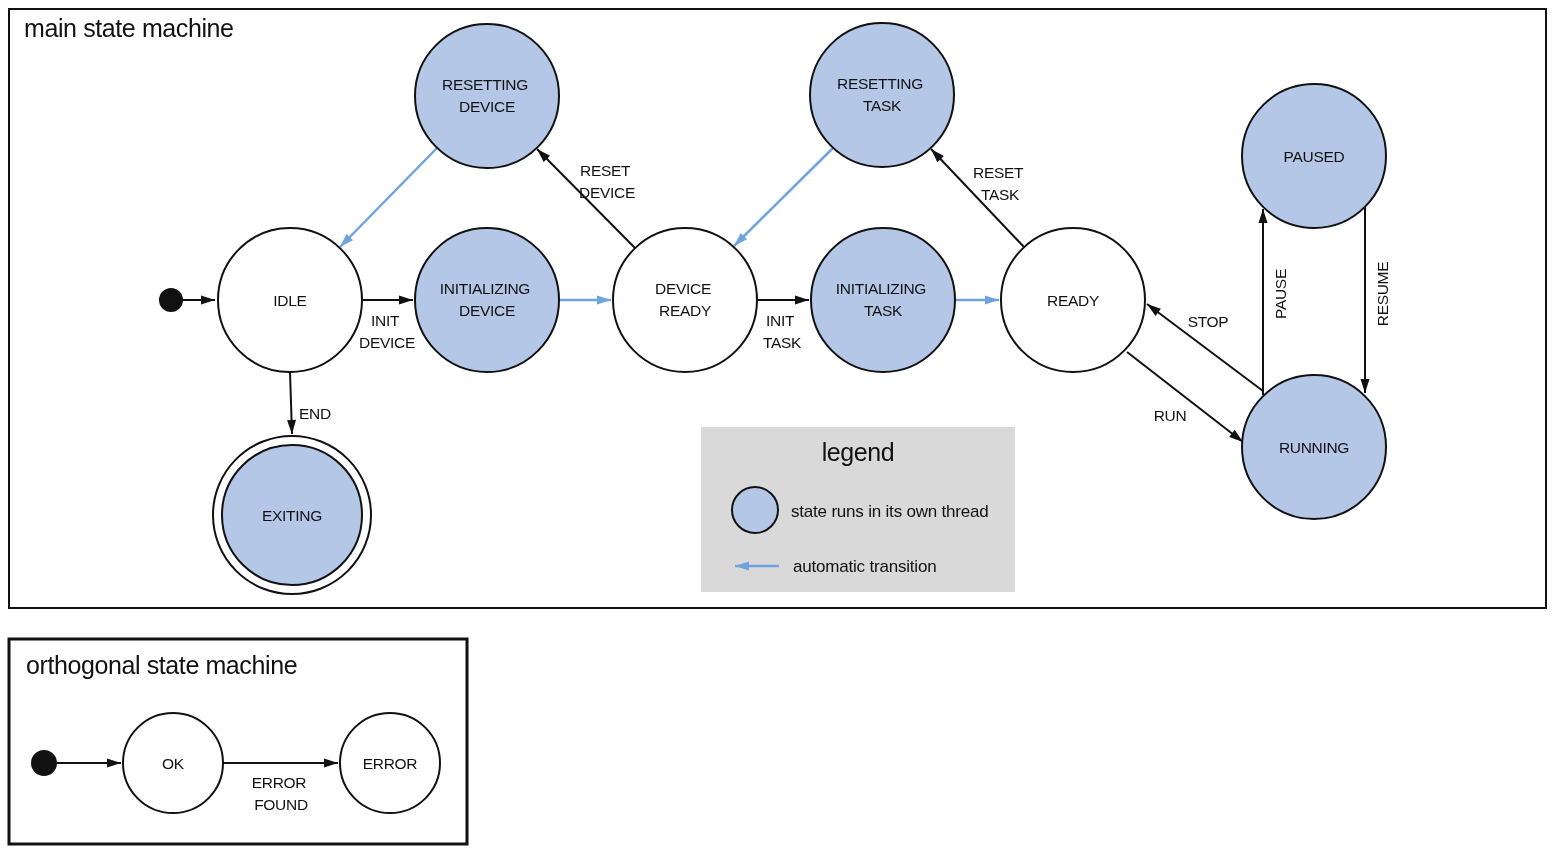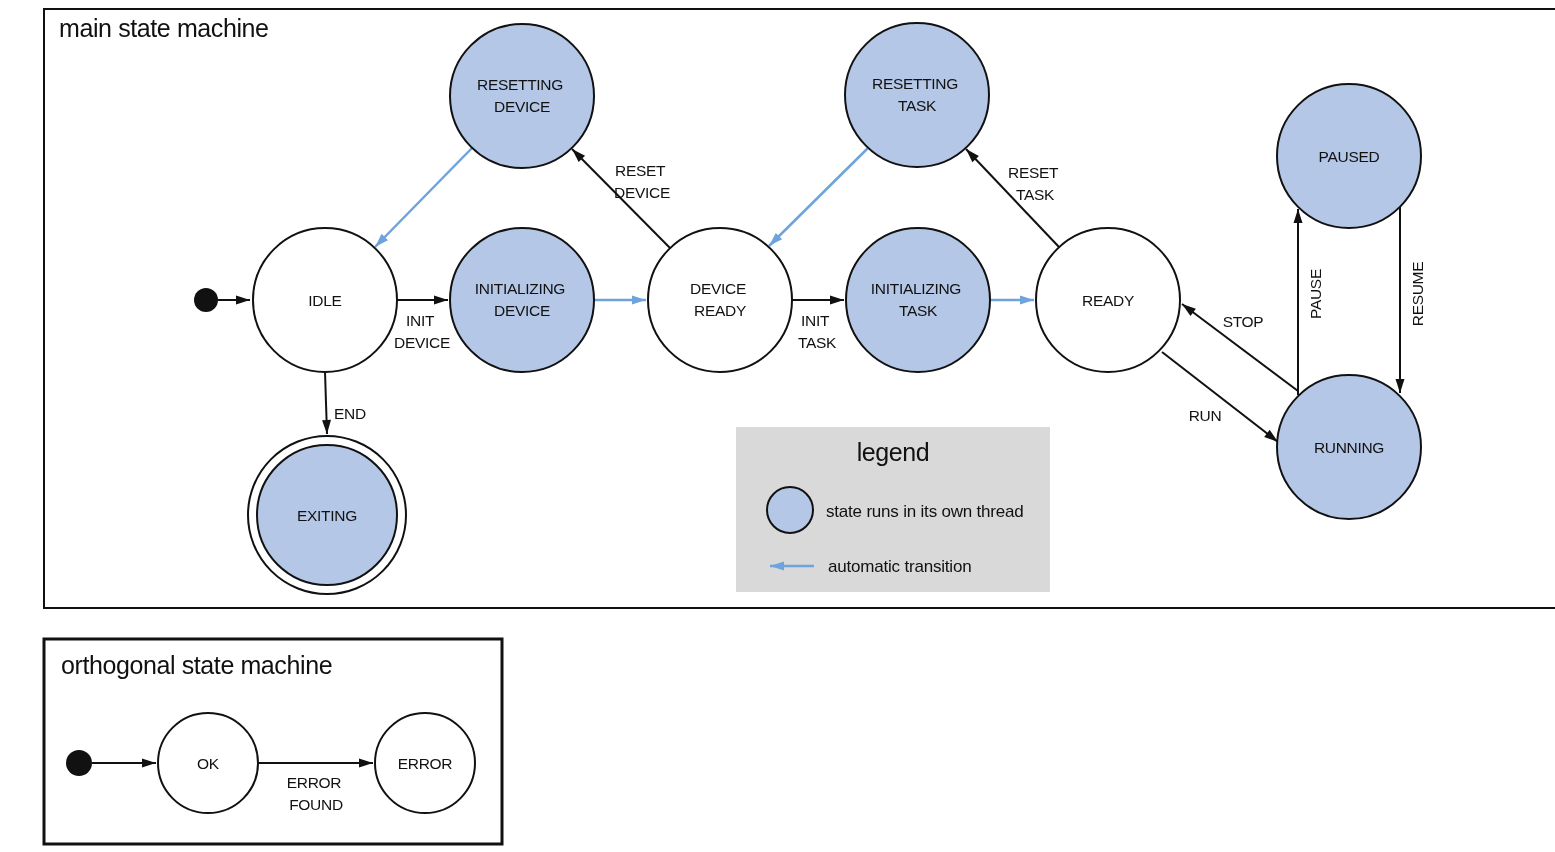--- a/index.html
+++ b/index.html
@@ -1,16 +1,16 @@
 <!DOCTYPE html>
 <html><head>
 <meta charset="utf-8">
 <style>
   html,body { margin:0; padding:0; background:#fff; }
-  .stage { position:relative; width:1260px; height:852px; background:#fff;padding-left:35px; }
+  .stage { position:relative; width:1260px; height:852px; background:#fff; }
   svg text { font-family:"Liberation Sans", sans-serif; fill:#111; }
   .panel-title  { font-size:25px; letter-spacing:-0.4px; }
   .state-label  { font-size:15.5px; text-anchor:middle; letter-spacing:-0.3px; }
   .edge-label   { font-size:15.5px; text-anchor:middle; letter-spacing:-0.3px; }
   .edge-label-start { font-size:15.5px; text-anchor:start; letter-spacing:-0.3px; }
   .legend-title { font-size:25px; text-anchor:middle; letter-spacing:-0.4px; }
   .legend-text  { font-size:17px; letter-spacing:-0.2px; }
   .panel   { fill:#fff; stroke:#111; stroke-width:2; }
   .panel-thick { fill:#fff; stroke:#111; stroke-width:3; }
   circle.state { fill:#fff; stroke:#111; stroke-width:2; }

